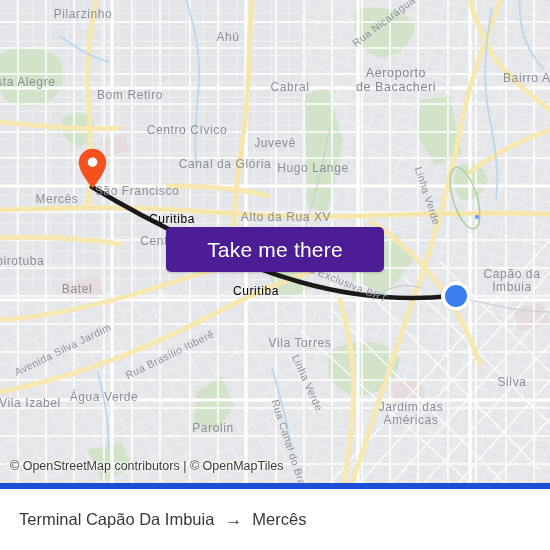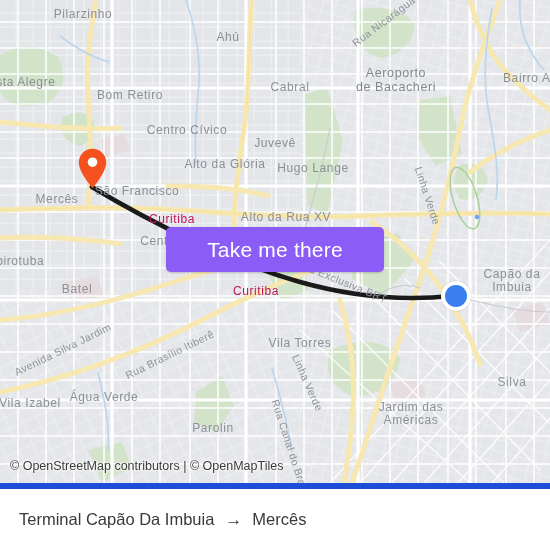--- a/index.html
+++ b/index.html
@@ -27,29 +27,29 @@
     font-family: "Liberation Sans", sans-serif;
     white-space: pre;
     letter-spacing: .6px;
     line-height: 1.12;
     text-align: center;
     transform: translate(-50%, -50%);
     pointer-events: none;
   }
   .lbl.hood   { font-size: 12px; color: #8b9097; }
   .lbl.big    { font-size: 12.5px; color: #82878e; }
-  .lbl.city   { font-size: 12px; color: #be185d; }
+  .lbl.city   { font-size: 12px; color: #000000; }
   .lbl.street { font-size: 10.5px; color: #8d9299; letter-spacing: .4px; }
 
   
   .cta {
     position: absolute;
     left: 166px; top: 227px;
     width: 218px; height: 45px;
-    background: #8b5cf6;
+    background: #4c1d95;
     border-radius: 5px;
     display: flex; align-items: center; justify-content: center;
     color: #ffffff;
     font-size: 21px;
     letter-spacing: .2px;
     cursor: pointer;
     box-shadow: 0 1px 2px rgba(0,0,0,.18);
   }
 
   
@@ -238,21 +238,21 @@
         <div class="lbl hood" style="left: 228px; top: 38px;">Ahú</div>
         <div class="lbl big" style="left: 396px; top: 80px;">Aeroporto
 de Bacacheri</div>
         <div class="lbl hood" style="left: 534px; top: 79px;">Bairro Alto</div>
         <div class="lbl street" style="left: 384px; top: 22px; transform: translate(-50%, -50%) rotate(-37deg);">Rua Nicarágua</div>
         <div class="lbl hood" style="left: 20px; top: 83px;">Vista Alegre</div>
         <div class="lbl hood" style="left: 130px; top: 96px;">Bom Retiro</div>
         <div class="lbl hood" style="left: 290px; top: 88px;">Cabral</div>
         <div class="lbl hood" style="left: 187px; top: 131px;">Centro Cívico</div>
         <div class="lbl hood" style="left: 275px; top: 144px;">Juvevê</div>
-        <div class="lbl hood" style="left: 225px; top: 165px;">Alto da Glória</div>
+        <div class="lbl hood" style="left: 225px; top: 165px;">Canal da Glória</div>
         <div class="lbl hood" style="left: 313px; top: 169px;">Hugo Lange</div>
         <div class="lbl hood" style="left: 57px; top: 200px;">Mercês</div>
         <div class="lbl hood" style="left: 137px; top: 192px;">São Francisco</div>
         <div class="lbl hood" style="left: 286px; top: 218px;">Alto da Rua XV</div>
         <div class="lbl city" style="left: 172px; top: 220px;">Curitiba</div>
         <div class="lbl hood" style="left: 160px; top: 242px;">Centro</div>
         <div class="lbl street" style="left: 427px; top: 196px; transform: translate(-50%, -50%) rotate(72deg);">Linha Verde</div>
         <div class="lbl hood" style="left: 512px; top: 281px;">Capão da
 Imbuia</div>
         <div class="lbl city" style="left: 256px; top: 292px;">Curitiba</div>

